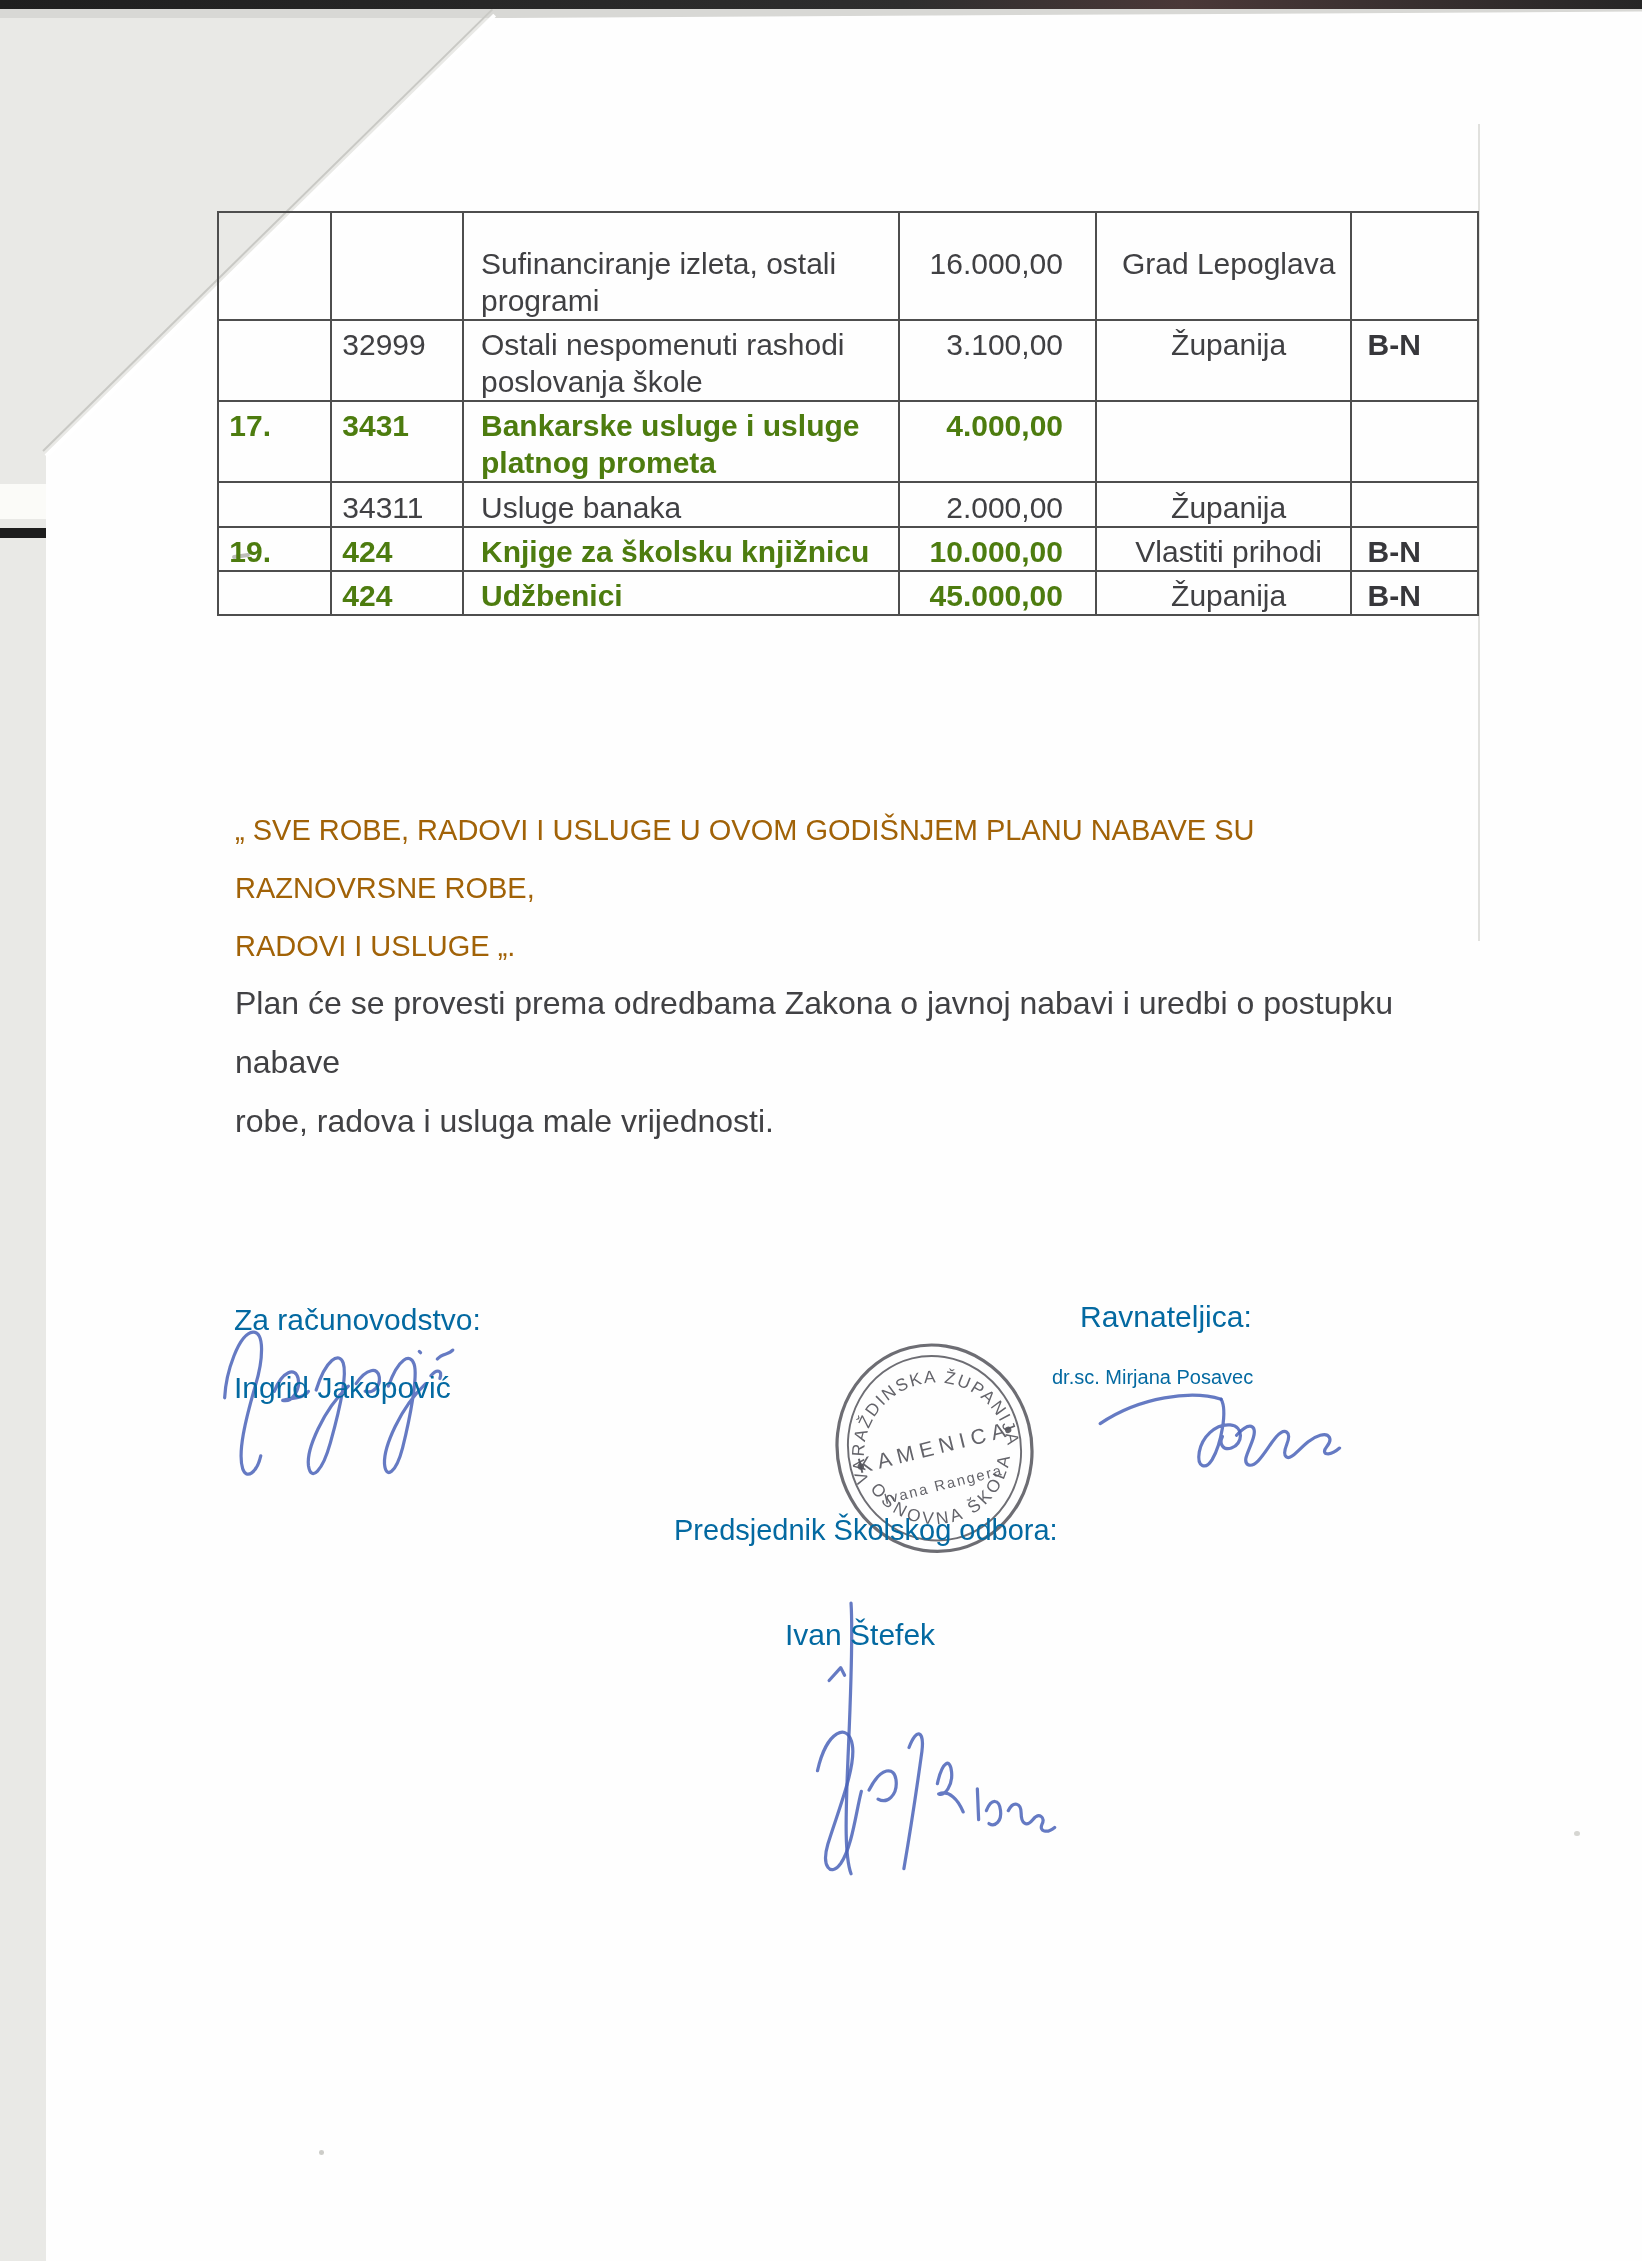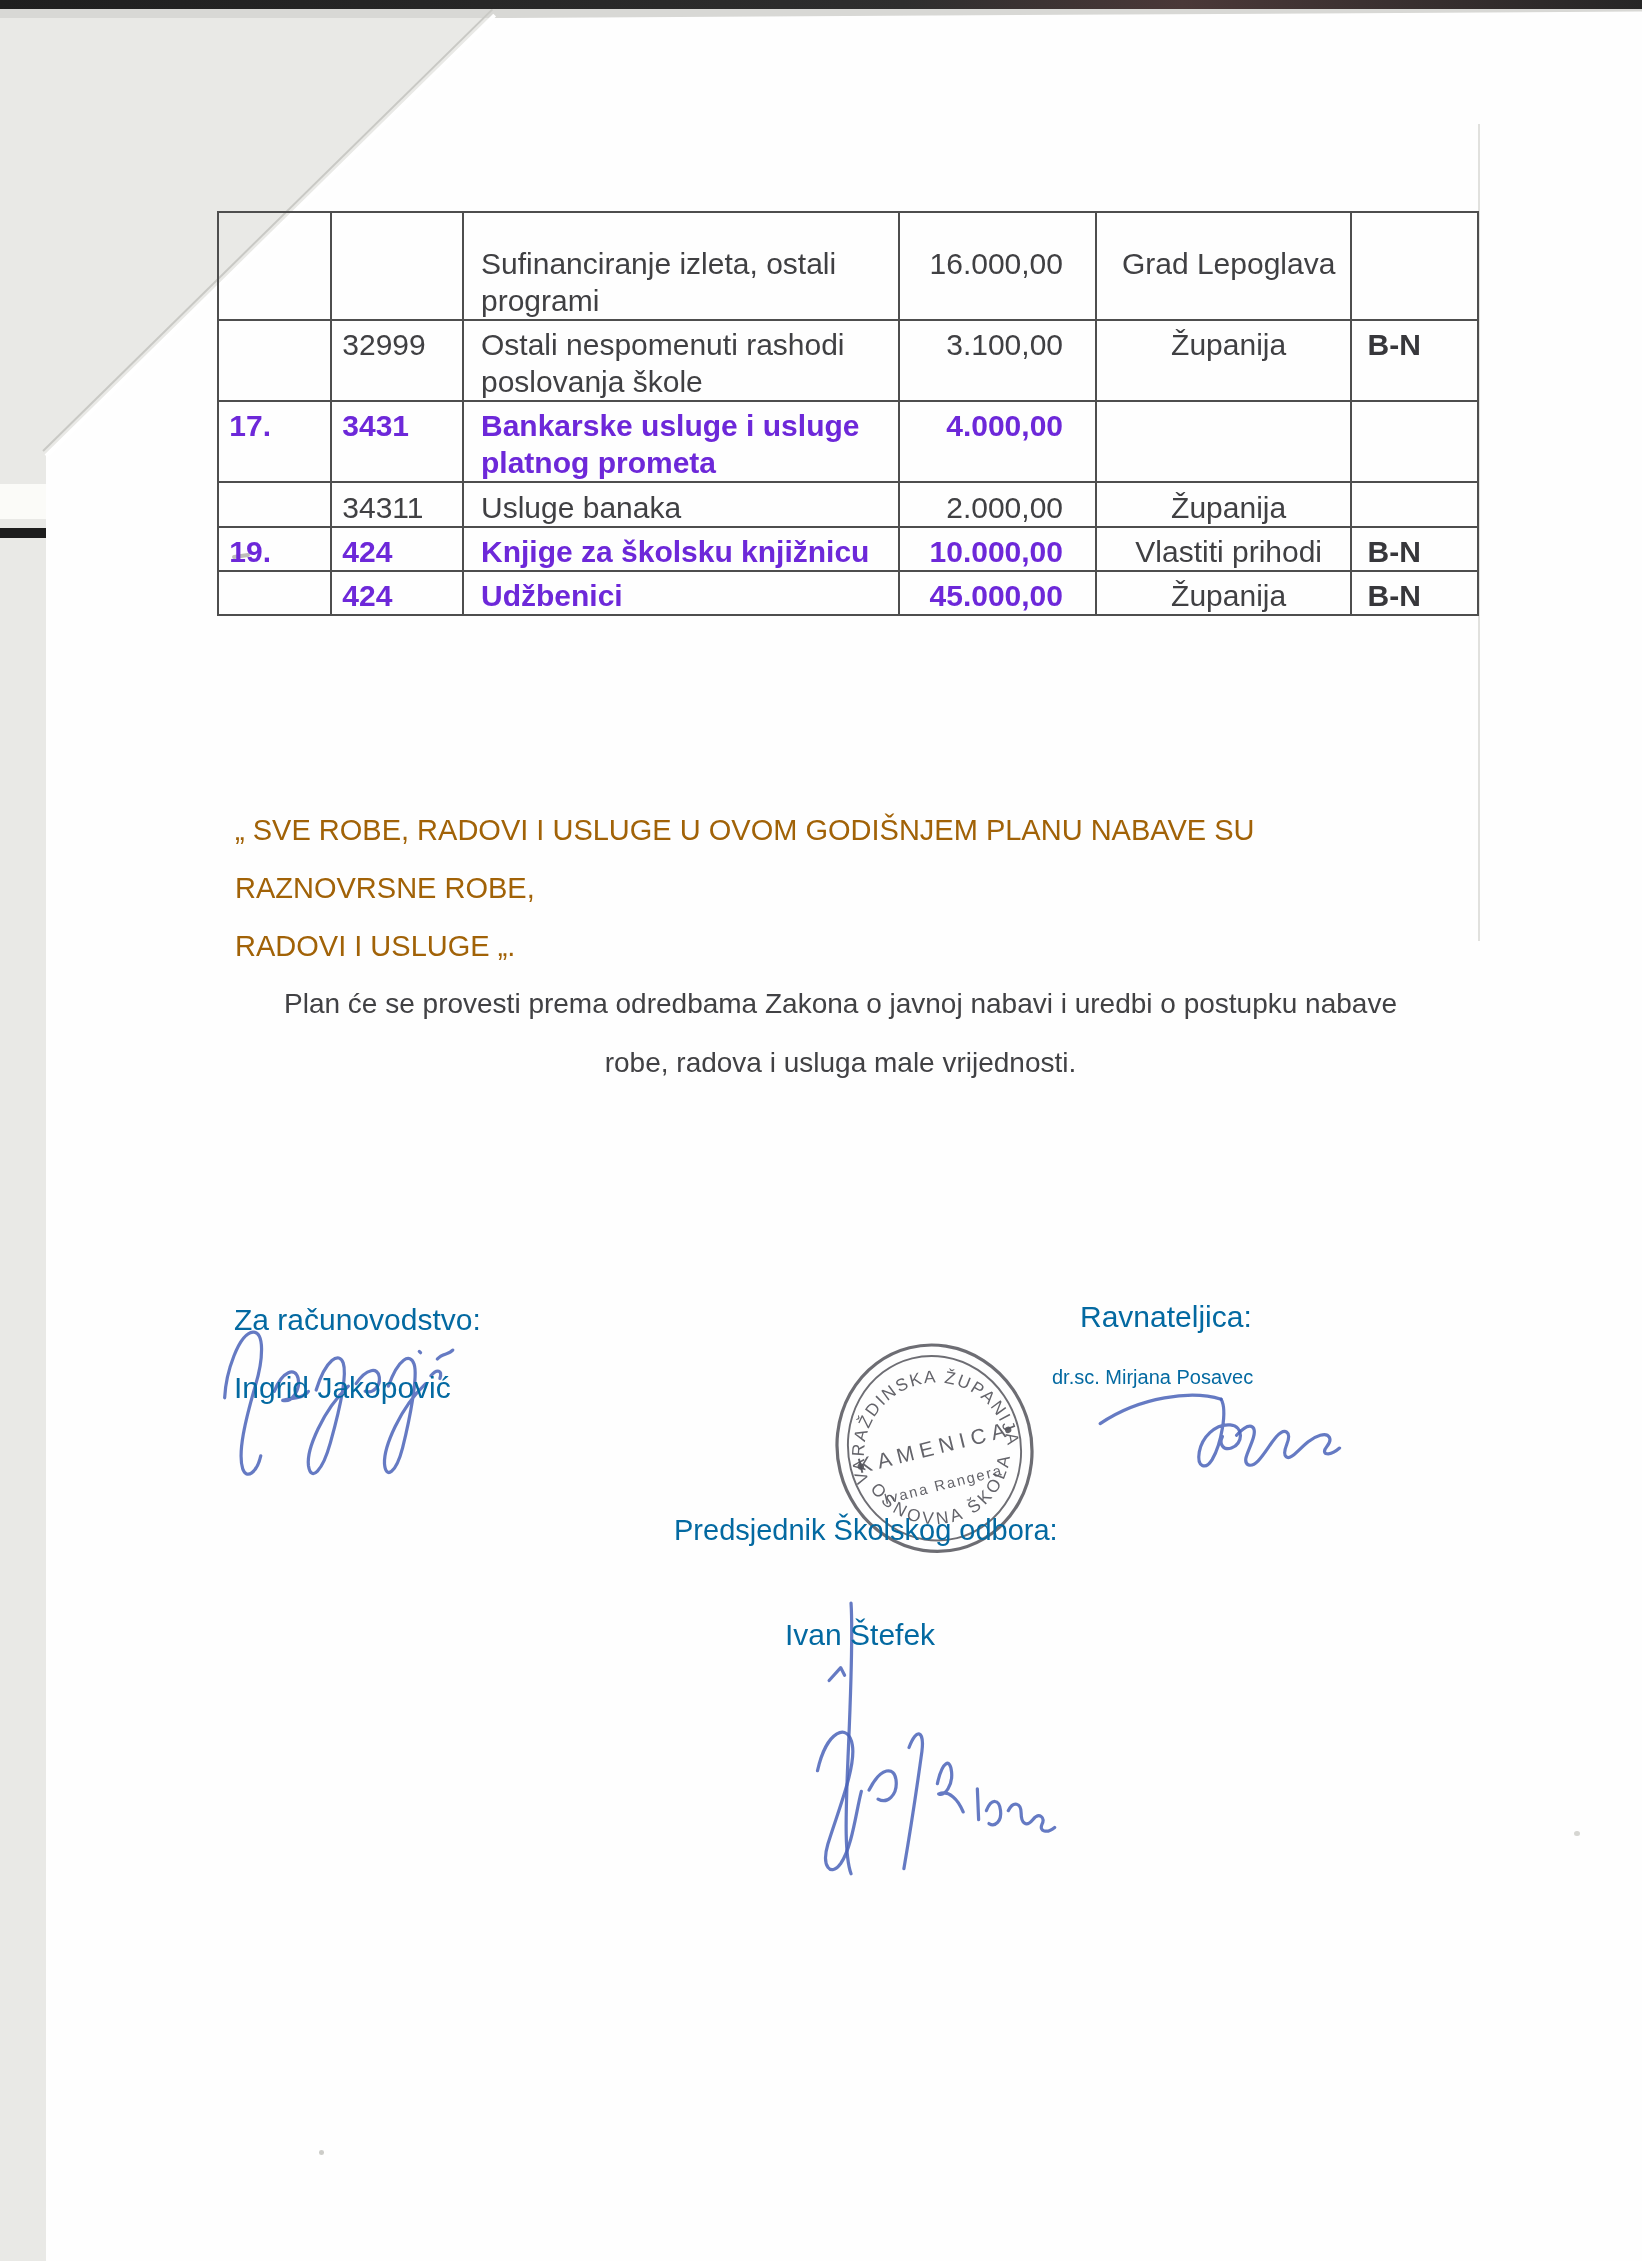--- a/index.html
+++ b/index.html
@@ -25,27 +25,27 @@
   
   table.budget{position:absolute;left:217px;top:211px;width:1261px;border-collapse:collapse;
       table-layout:fixed;z-index:10;color:#404043;font-size:30px;line-height:37px;}
   table.budget td{border:2.6px solid #4e4e4e;vertical-align:top;overflow:hidden;}
   td.rbr{padding:5.2px 0 0 10.3px;}
   td.code{padding:5.2px 0 0 10.3px;}
   td.desc{padding:5.2px 9px 0 17px;}
   td.amount{text-align:right;padding:5.2px 32px 0 0;}
   td.source{padding:5.2px 0 0 10.3px;text-align:center;}
   td.note{padding:5.2px 0 0 15.5px;font-weight:700;color:#37373b;}
-  tr.b td.rbr,tr.b td.code,tr.b td.desc,tr.b td.amount{font-weight:700;color:#6d28d9;}
+  tr.b td.rbr,tr.b td.code,tr.b td.desc,tr.b td.amount{font-weight:700;color:#4d7c0f;}
   tr.r1 td{padding-top:32px;}
   
   .note-bold{position:absolute;left:235px;top:801px;width:1211px;font-size:29px;font-weight:400;
       color:#a16207;line-height:58px;z-index:10;}
-  .plan-note{position:absolute;left:235px;top:974px;width:1211px;font-size:28px;
-      color:#414144;line-height:59px;z-index:10;text-align:center;}
+  .plan-note{position:absolute;left:235px;top:974px;width:1211px;font-size:32px;
+      color:#414144;line-height:59px;z-index:10;}
   
   .lbl{position:absolute;color:#0369a1;z-index:12;white-space:nowrap;}
   .lbl-za{left:234px;top:1303px;font-size:30px;}
   .lbl-ravn{left:1080px;top:1300px;font-size:30px;}
   .lbl-ingrid{left:234px;top:1371px;font-size:30px;}
   .lbl-drsc{left:1052px;top:1366px;font-size:20px;}
   .lbl-preds{left:674px;top:1514px;font-size:29px;}
   .lbl-ivan{left:785px;top:1618px;font-size:30px;}
   .sig{position:absolute;z-index:11;}
   .sig path{fill:none;stroke:var(--signature_ink,#4a63b8);stroke-width:5;

